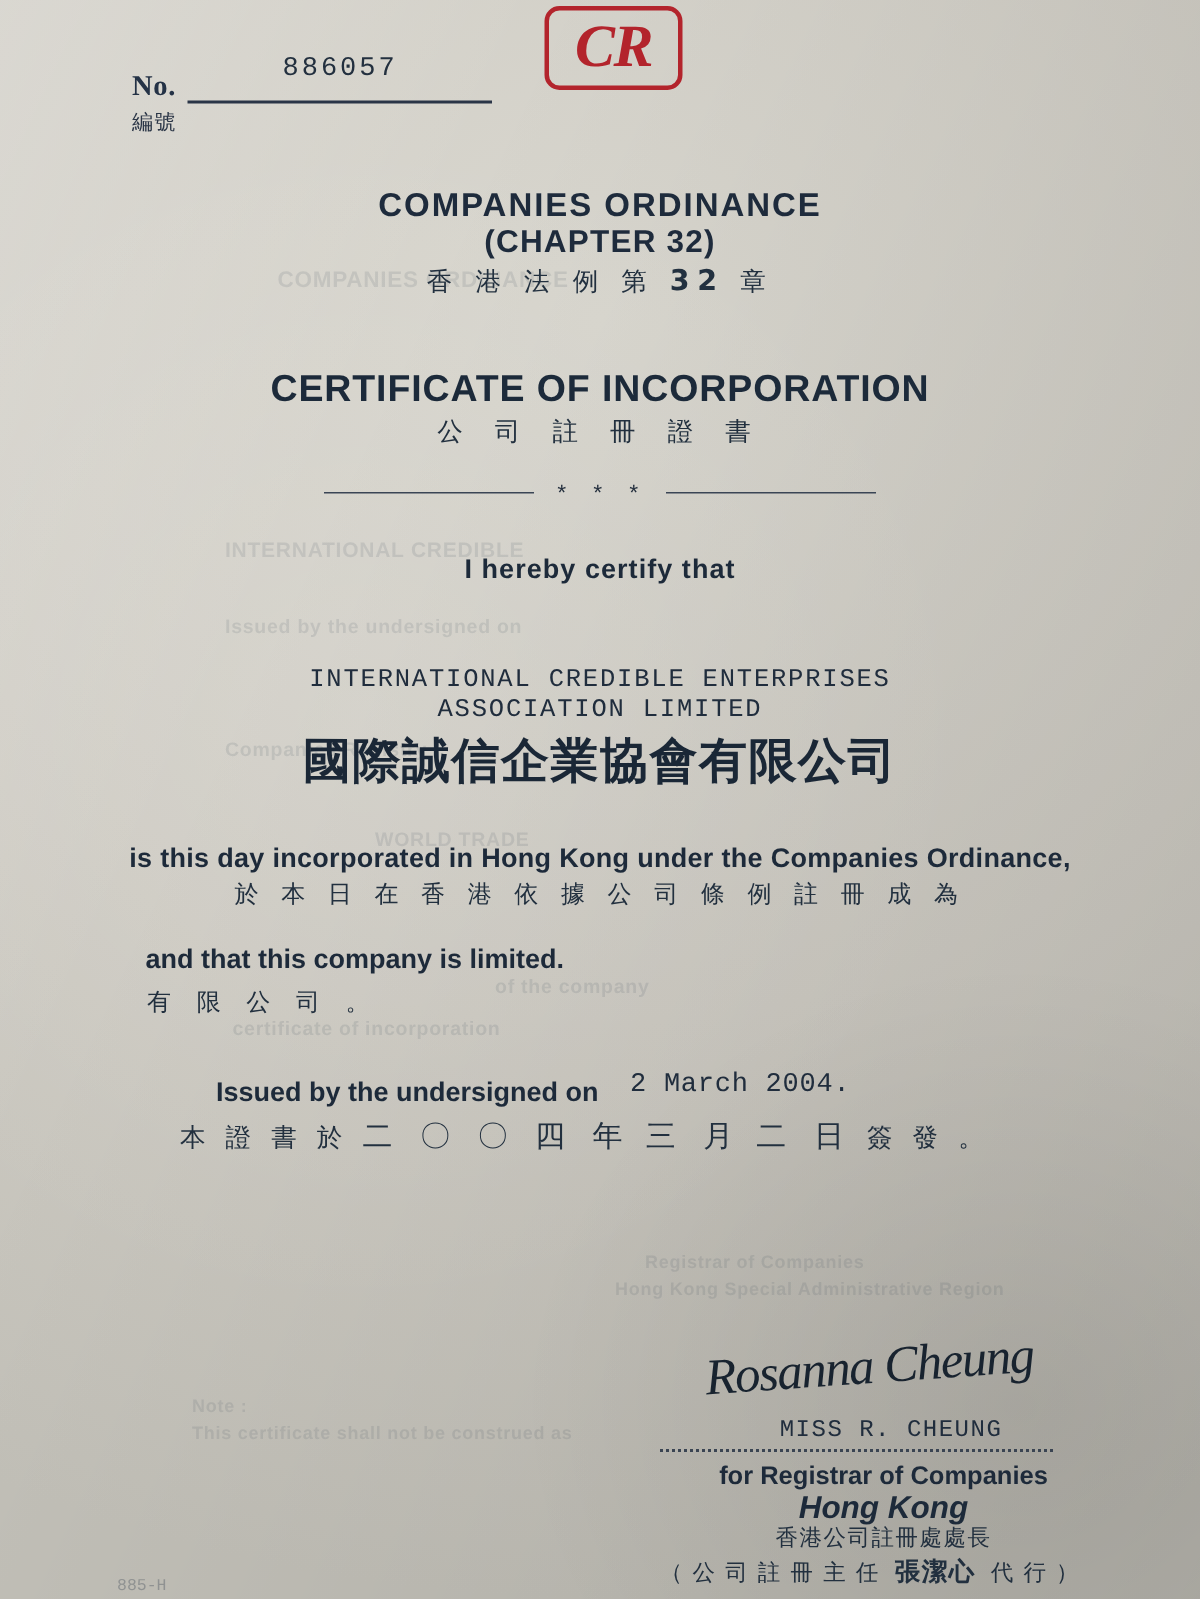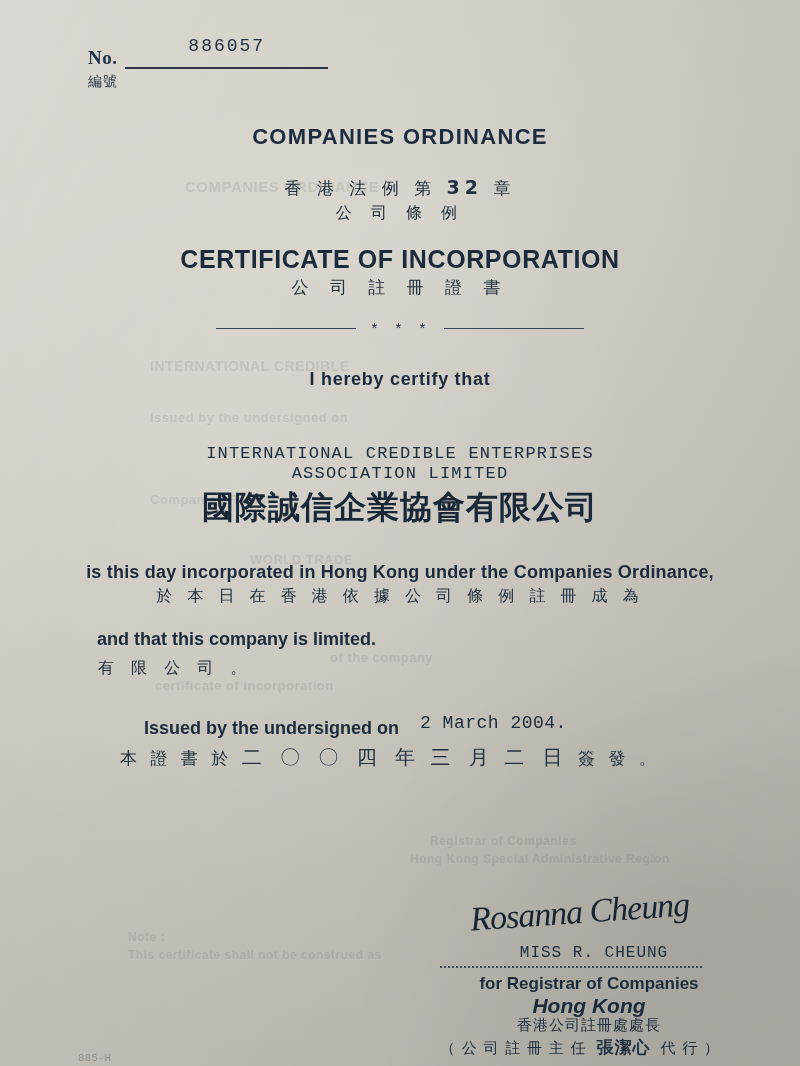--- a/index.html
+++ b/index.html
@@ -395,36 +395,39 @@
   <div class="ghost" style="left:250px; top:552px; font-size:13px;">WORLD TRADE</div>
   <div class="ghost" style="left:330px; top:650px; font-size:13px;">of the company</div>
   <div class="ghost" style="left:155px; top:678px; font-size:13px;">certificate of incorporation</div>
   <div class="ghost" style="left:430px; top:834px; font-size:12px;">Registrar of Companies</div>
   <div class="ghost" style="left:410px; top:852px; font-size:12px;">Hong Kong Special Administrative Region</div>
   <div class="ghost" style="left:128px; top:930px; font-size:12px;">Note :</div>
   <div class="ghost" style="left:128px; top:948px; font-size:12px;text-align:right;">This certificate shall not be construed as</div>
 
   <div class="content">
 
+    <div class="logo">
+      <span class="logo-text">CR</span>
+    </div>
 
     <div class="no-block">
       <div class="no-row">
         <span class="no-label">No.</span>
         <span class="no-value-wrap">
           <span class="no-value">886057</span>
         </span>
       </div>
       <div class="no-cn">編號</div>
     </div>
 
     <div class="ctr t-ord">COMPANIES ORDINANCE</div>
+    <div class="ctr t-chap">(CHAPTER 32)</div>
     <div class="ctr t-ord-cn">
       <span>香 港 法 例 第 </span><b>32</b><span> 章</span>
     </div>
-    <div class="ctr t-ord-cn2">公 司 條 例</div>
 
     <div class="ctr t-cert">CERTIFICATE OF INCORPORATION</div>
     <div class="ctr t-cert-cn">公 司 註 冊 證 書</div>
 
     <div class="divider">
       <span class="line"></span>
       <span class="stars">* * *</span>
       <span class="line"></span>
     </div>
 

